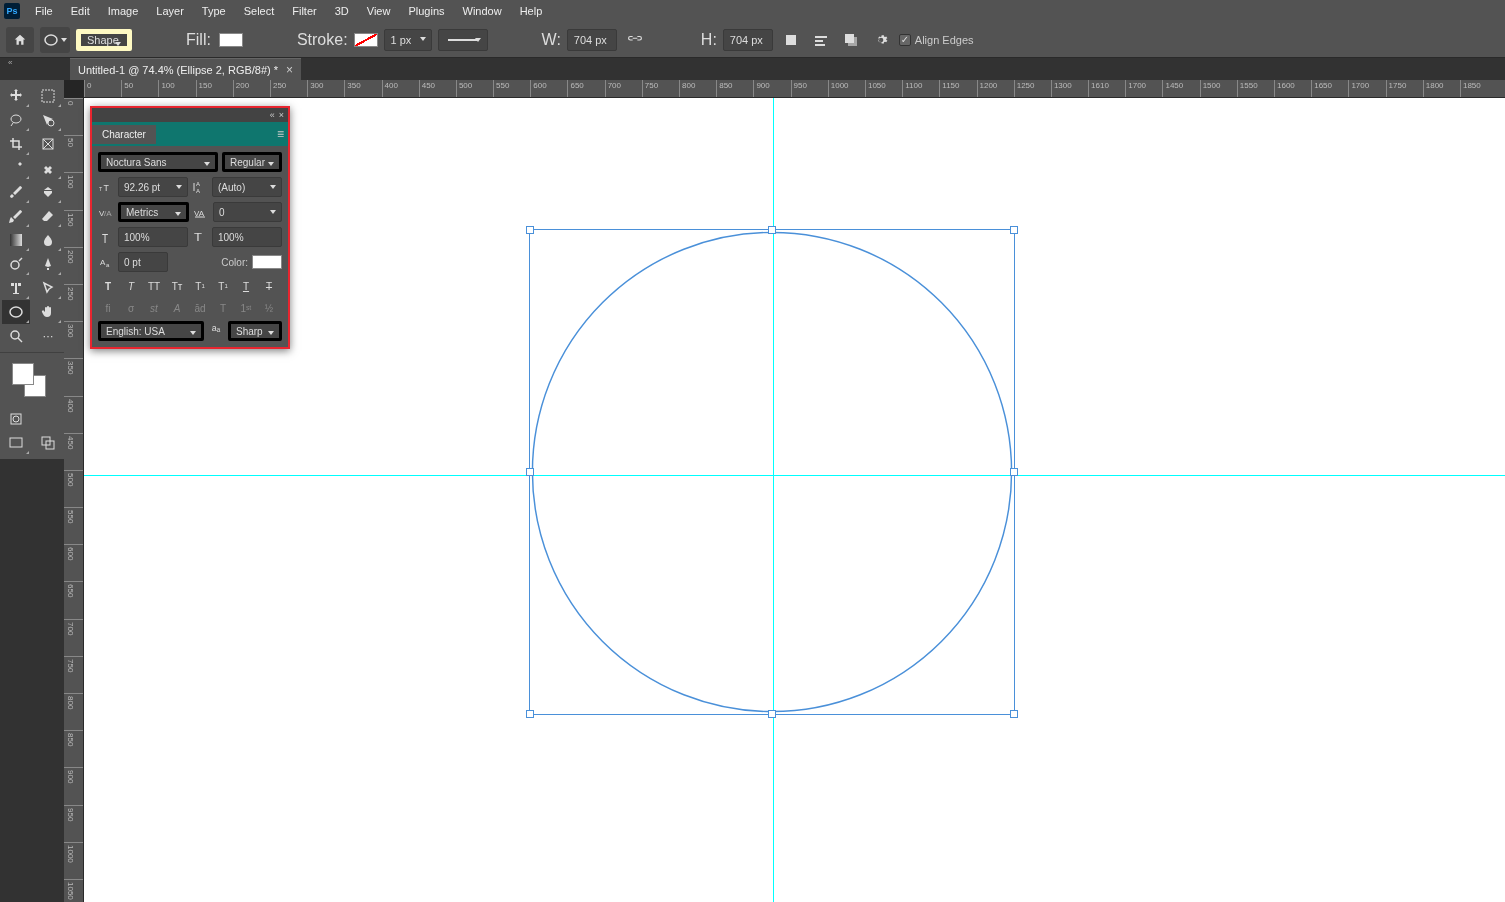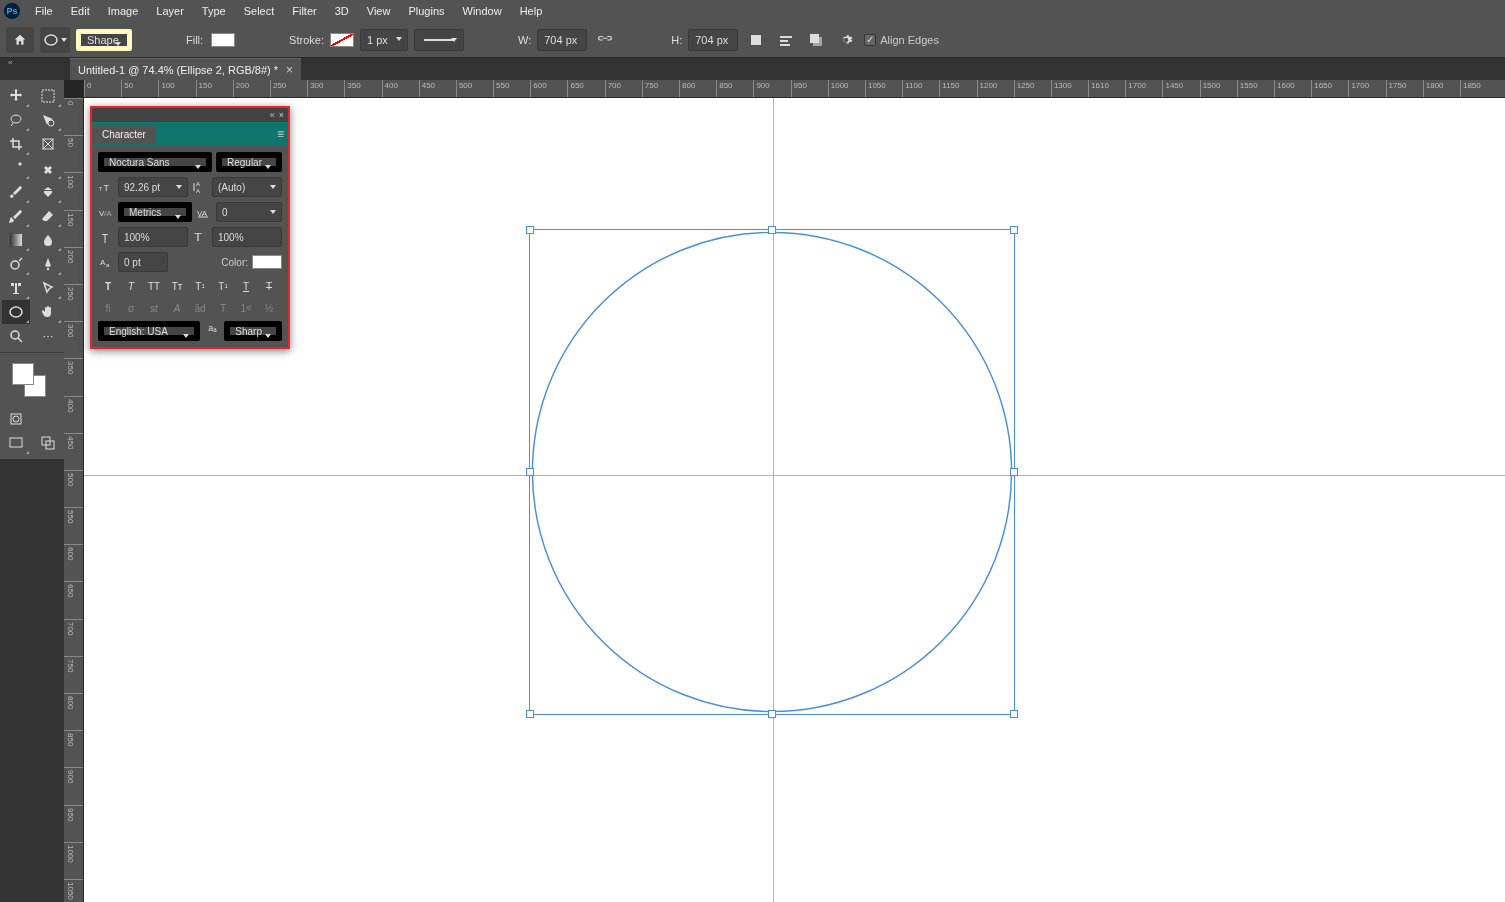--- a/index.html
+++ b/index.html
@@ -1,30 +1,30 @@
 <!DOCTYPE html>
 <html><head>
 <meta charset="utf-8">
 <style>
 * { margin: 0; padding: 0; box-sizing: border-box; font-family: "Segoe UI", Tahoma, sans-serif; }
 body { background: #323232; color: #ccc; font-size: 11px; overflow: hidden; width: 1505px; height: 902px; position: relative; }
 
 
 .menubar { height: 22px; background: #535353; display: flex; align-items: center; padding: 0 4px; }
-.ps-logo { width: 16px; height: 16px; background: #001e36; color: #31a8ff; display: flex; align-items: center; justify-content: center; font-weight: bold; font-size: 9px; border-radius: 8px; margin-right: 6px; }
+.ps-logo { width: 16px; height: 16px; background: #001e36; color: #31a8ff; display: flex; align-items: center; justify-content: center; font-weight: bold; font-size: 9px; border-radius: 2px; margin-right: 6px; }
 .menu-item { padding: 2px 9px; color: #eee; cursor: default; }
 
 
 .optbar { height: 36px; background: #535353; display: flex; align-items: center; padding: 0 6px; gap: 6px; border-bottom: 1px solid #2a2a2a; }
 .home-btn { width: 28px; height: 26px; background: #454545; border-radius: 3px; display: flex; align-items: center; justify-content: center; }
 .tool-ind { width: 30px; height: 26px; background: #454545; border-radius: 3px; display: flex; align-items: center; justify-content: center; position: relative; }
 .dropdown-caret { border-top: 4px solid #ddd; border-left: 3px solid transparent; border-right: 3px solid transparent; margin-left: 3px; }
 .opt-select { background: #454545; height: 22px; border: 5px solid #fef9c3; border-radius: 2px; color: #ddd; padding: 0 18px 0 6px; font-size: 11px; display: flex; align-items: center; position: relative; }
 .opt-select::after { content: ""; position: absolute; right: 6px; top: 8px; border-top: 4px solid #ddd; border-left: 3px solid transparent; border-right: 3px solid transparent; }
-.opt-label { color: #ddd; font-size: 11px; padding-left: 48px; }
+.opt-label { color: #ddd; font-size: 16px; padding-left: 48px; }
 .color-swatch { width: 24px; height: 14px; border: 1px solid #888; margin-left: 2px; }
 .stroke-no { width: 24px; height: 14px; background: linear-gradient(to bottom right, #fff 45%, red 45%, red 55%, #fff 55%); border: 1px solid #888; }
 .input-box { background: #454545; border: 1px solid #3a3a3a; height: 22px; color: #ddd; padding: 0 6px; display: flex; align-items: center; font-size: 11px; border-radius: 2px; }
 .stroke-line { width: 50px; height: 22px; background: #454545; border: 1px solid #3a3a3a; border-radius: 2px; display: flex; align-items: center; justify-content: center; position: relative; }
 .stroke-line::before { content: ""; width: 30px; height: 2px; background: #ddd; }
 .stroke-line::after { content: ""; position: absolute; right: 6px; top: 8px; border-top: 4px solid #ddd; border-left: 3px solid transparent; border-right: 3px solid transparent; }
 .icon-btn { width: 24px; height: 22px; display: flex; align-items: center; justify-content: center; }
 .checkbox { width: 12px; height: 12px; background: #666; border: 1px solid #333; border-radius: 2px; display: inline-flex; align-items: center; justify-content: center; margin-right: 4px; }
 .checkbox::after { content: "✓"; font-size: 10px; color: #ddd; }
 .gear-icon svg { width: 14px; height: 14px; }
@@ -62,21 +62,21 @@
 
 
 .char-panel { position: absolute; width: 200px; background: #535353; border: 2px solid #e8252f; box-shadow: 0 2px 8px rgba(0,0,0,.5); }
 .panel-hdr { height: 14px; background: #434343; display: flex; align-items: center; justify-content: flex-end; padding: 0 4px; gap: 4px; }
 .panel-hdr span { font-size: 9px; color: #ccc; }
 .panel-tabs { background: #0f766e; display: flex; align-items: center; height: 24px; padding: 0; }
 .panel-tab { padding: 4px 10px; font-size: 10px; color: #eee; background: #535353; font-weight: 500; }
 .panel-menu { margin-left: auto; margin-right: 4px; font-size: 12px; }
 .panel-body { padding: 6px; background: #535353; }
 .panel-row { display: flex; align-items: center; gap: 4px; margin-bottom: 5px; }
-.p-select { flex: 1; height: 20px; background: #454545; border: 6px solid #000000; color: #ddd; font-size: 10px; padding: 0 14px 0 5px; position: relative; display: flex; align-items: center; border-radius: 2px; }
+.p-select { flex: 1; height: 20px; background: #454545; border: 3px solid #000000; color: #ddd; font-size: 10px; padding: 0 14px 0 5px; position: relative; display: flex; align-items: center; border-radius: 2px; }
 .p-select::after { content: ""; position: absolute; right: 5px; top: 7px; border-top: 4px solid #ddd; border-left: 3px solid transparent; border-right: 3px solid transparent; }
 .p-icon { width: 16px; height: 14px; display: flex; align-items: center; justify-content: center; font-size: 9px; }
 .p-icon svg { width: 14px; height: 12px; }
 .p-input { flex: 1; height: 20px; background: #454545; border: 1px solid #3a3a3a; color: #ddd; font-size: 10px; padding: 0 5px; display: flex; align-items: center; border-radius: 2px; }
 .p-input-caret { position: relative; padding-right: 16px; }
 .p-input-caret::after { content: ""; position: absolute; right: 5px; top: 7px; border-top: 4px solid #ddd; border-left: 3px solid transparent; border-right: 3px solid transparent; }
 .p-color-sw { width: 30px; height: 14px; background: #fff; border: 1px solid #888; }
 .style-row { display: flex; gap: 3px; margin-bottom: 4px; }
 .style-btn { width: 20px; height: 18px; display: flex; align-items: center; justify-content: center; font-size: 10px; color: #ddd; border-radius: 2px; }
 .style-btn.dim { color: #888; }

